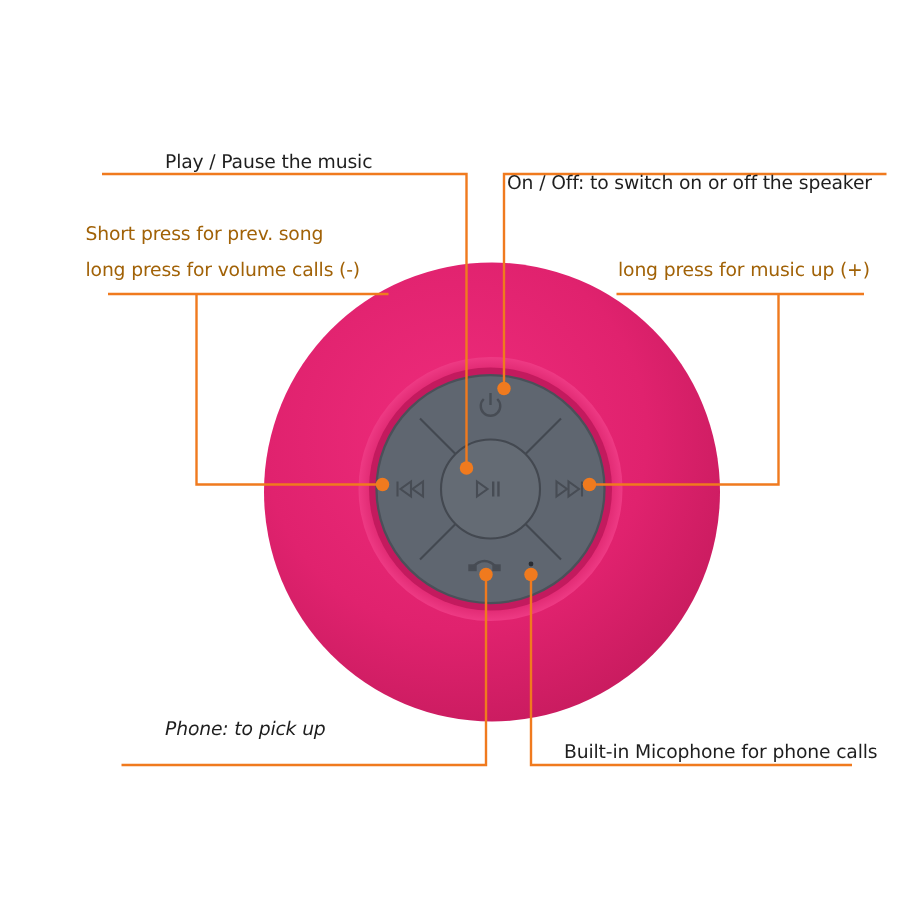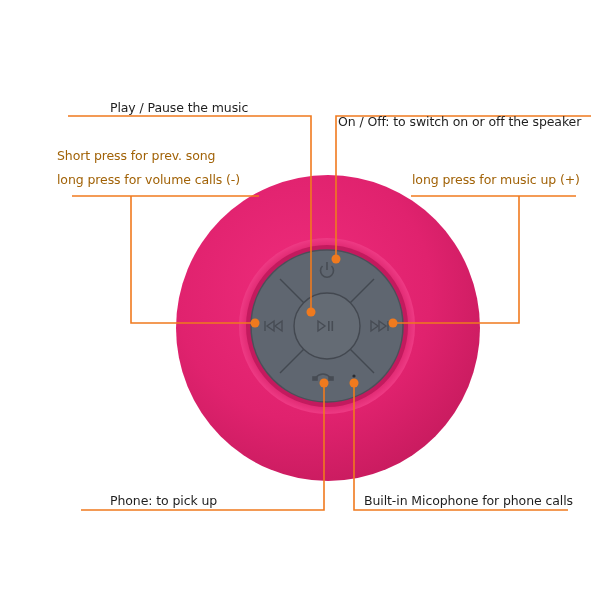--- a/index.html
+++ b/index.html
@@ -103,17 +103,17 @@
   </svg>
 
   <div class="lbl dark" style="left:79px;top:100px;">Play / Pause the music</div>
   <div class="lbl dark" style="left:307px;top:114px;">On / Off: to switch on or off the speaker</div>
 
   <div class="lbl orange" style="left:26px;top:148px;">Short press for prev. song</div>
   <div class="lbl orange" style="left:26px;top:172px;">long press for volume calls (-)</div>
 
   <div class="lbl orange" style="left:381px;top:172px;">long press for music up (+)</div>
 
-  <div class="lbl dark" style="left:79px;top:493px;">Phone: to pick up</div>
+  <div class="lbl dark" style="left:79px;top:478px;font-style:italic;">Phone: to pick up</div>
 
-  <div class="lbl dark" style="left:333px;top:493px;text-align:right;">Built-in Micophone for phone calls</div>
+  <div class="lbl dark" style="left:345px;top:493px;text-align:right;">Built-in Micophone for phone calls</div>
 
 </div>
 
 </body></html>

